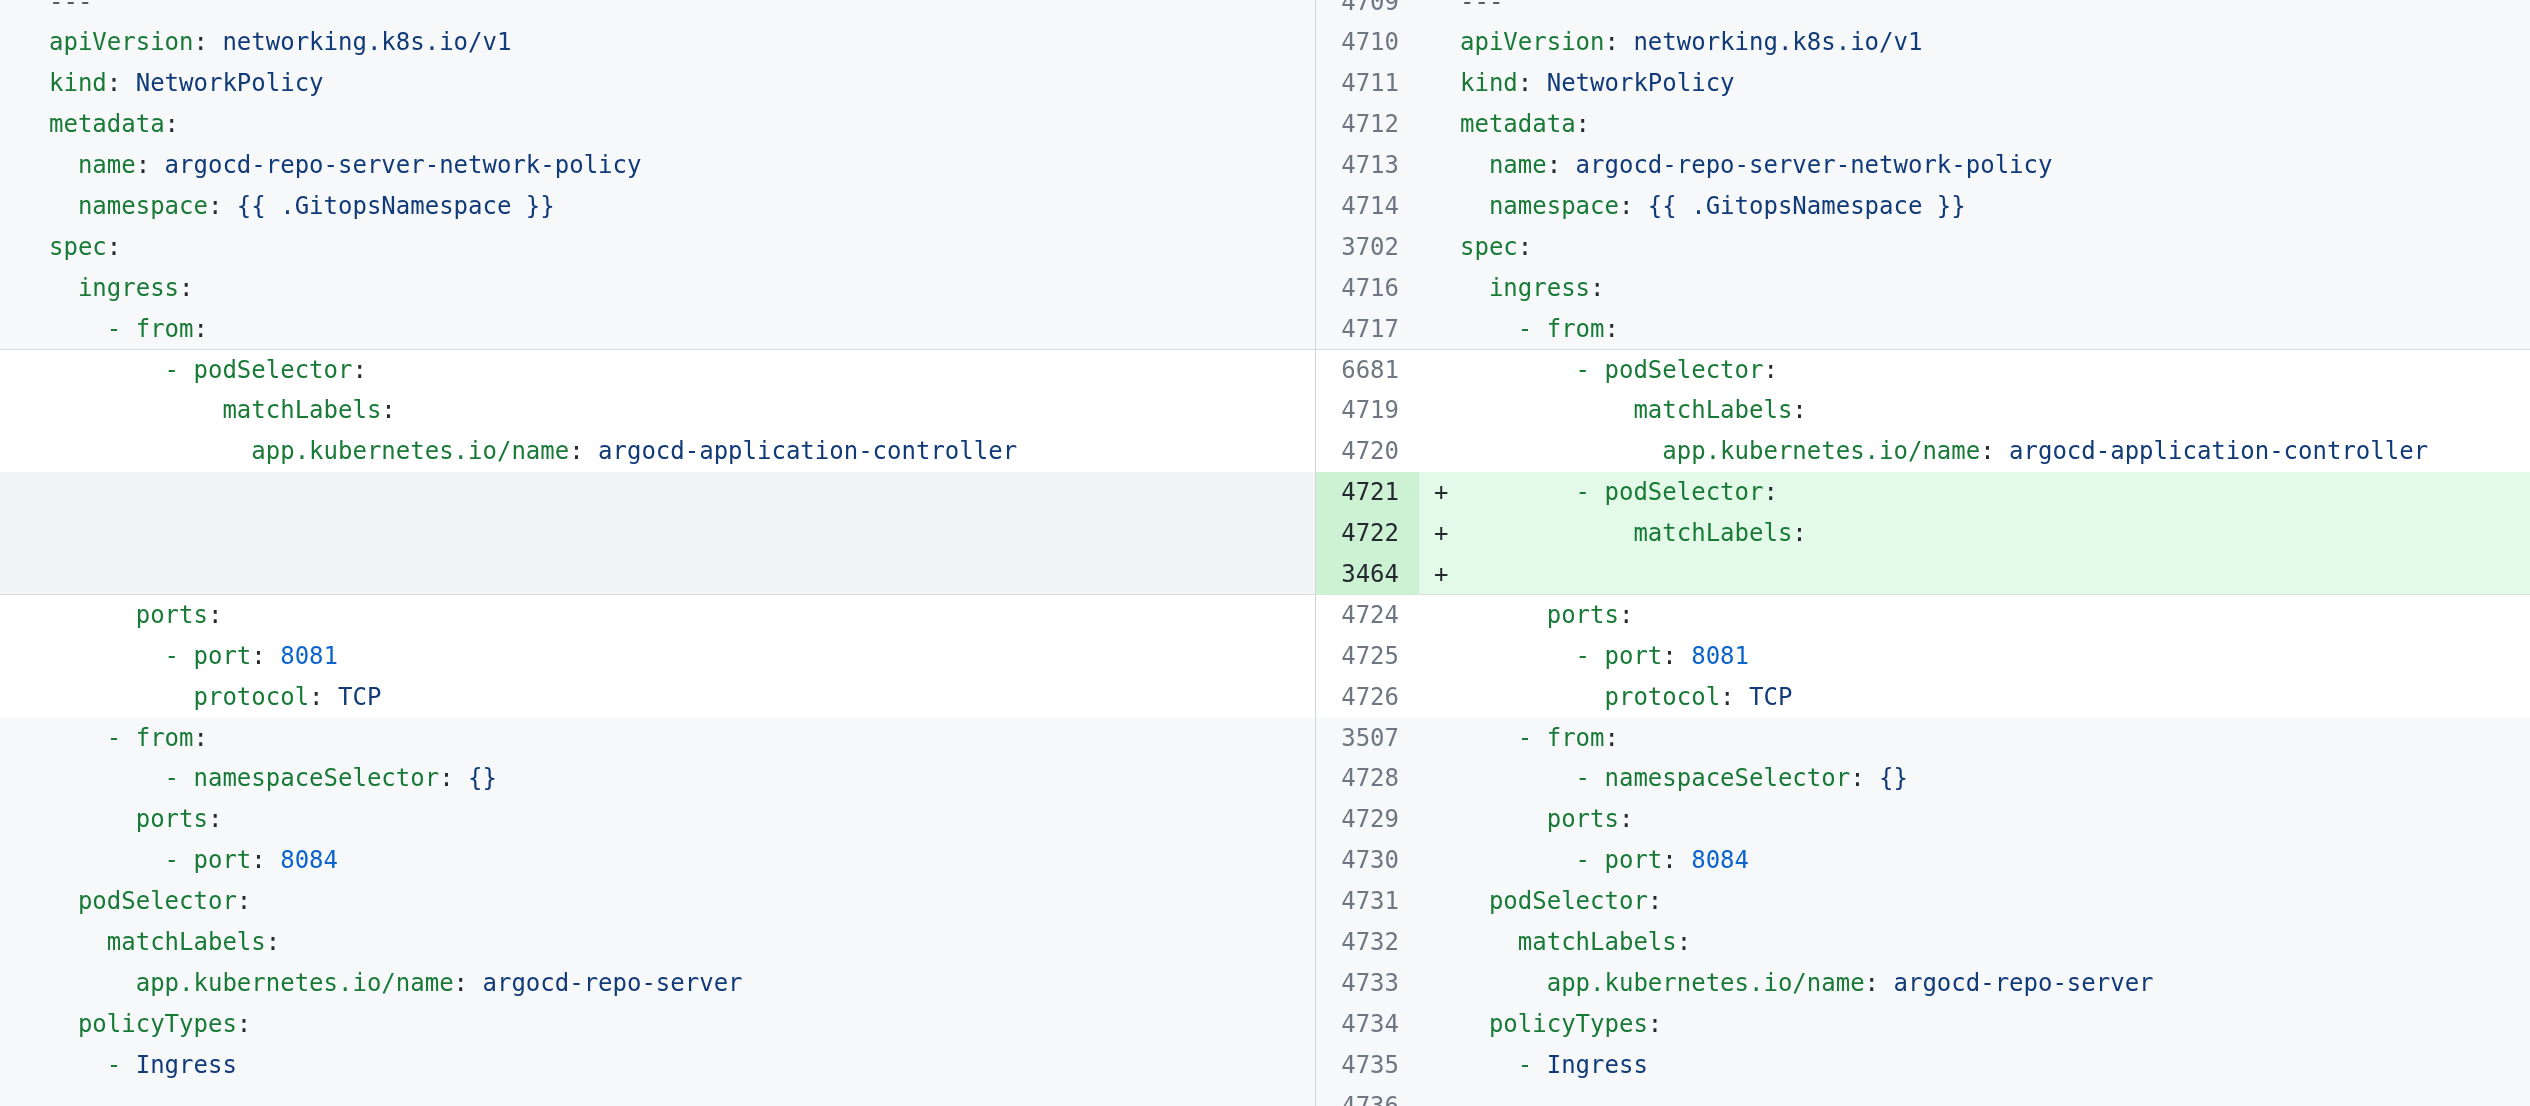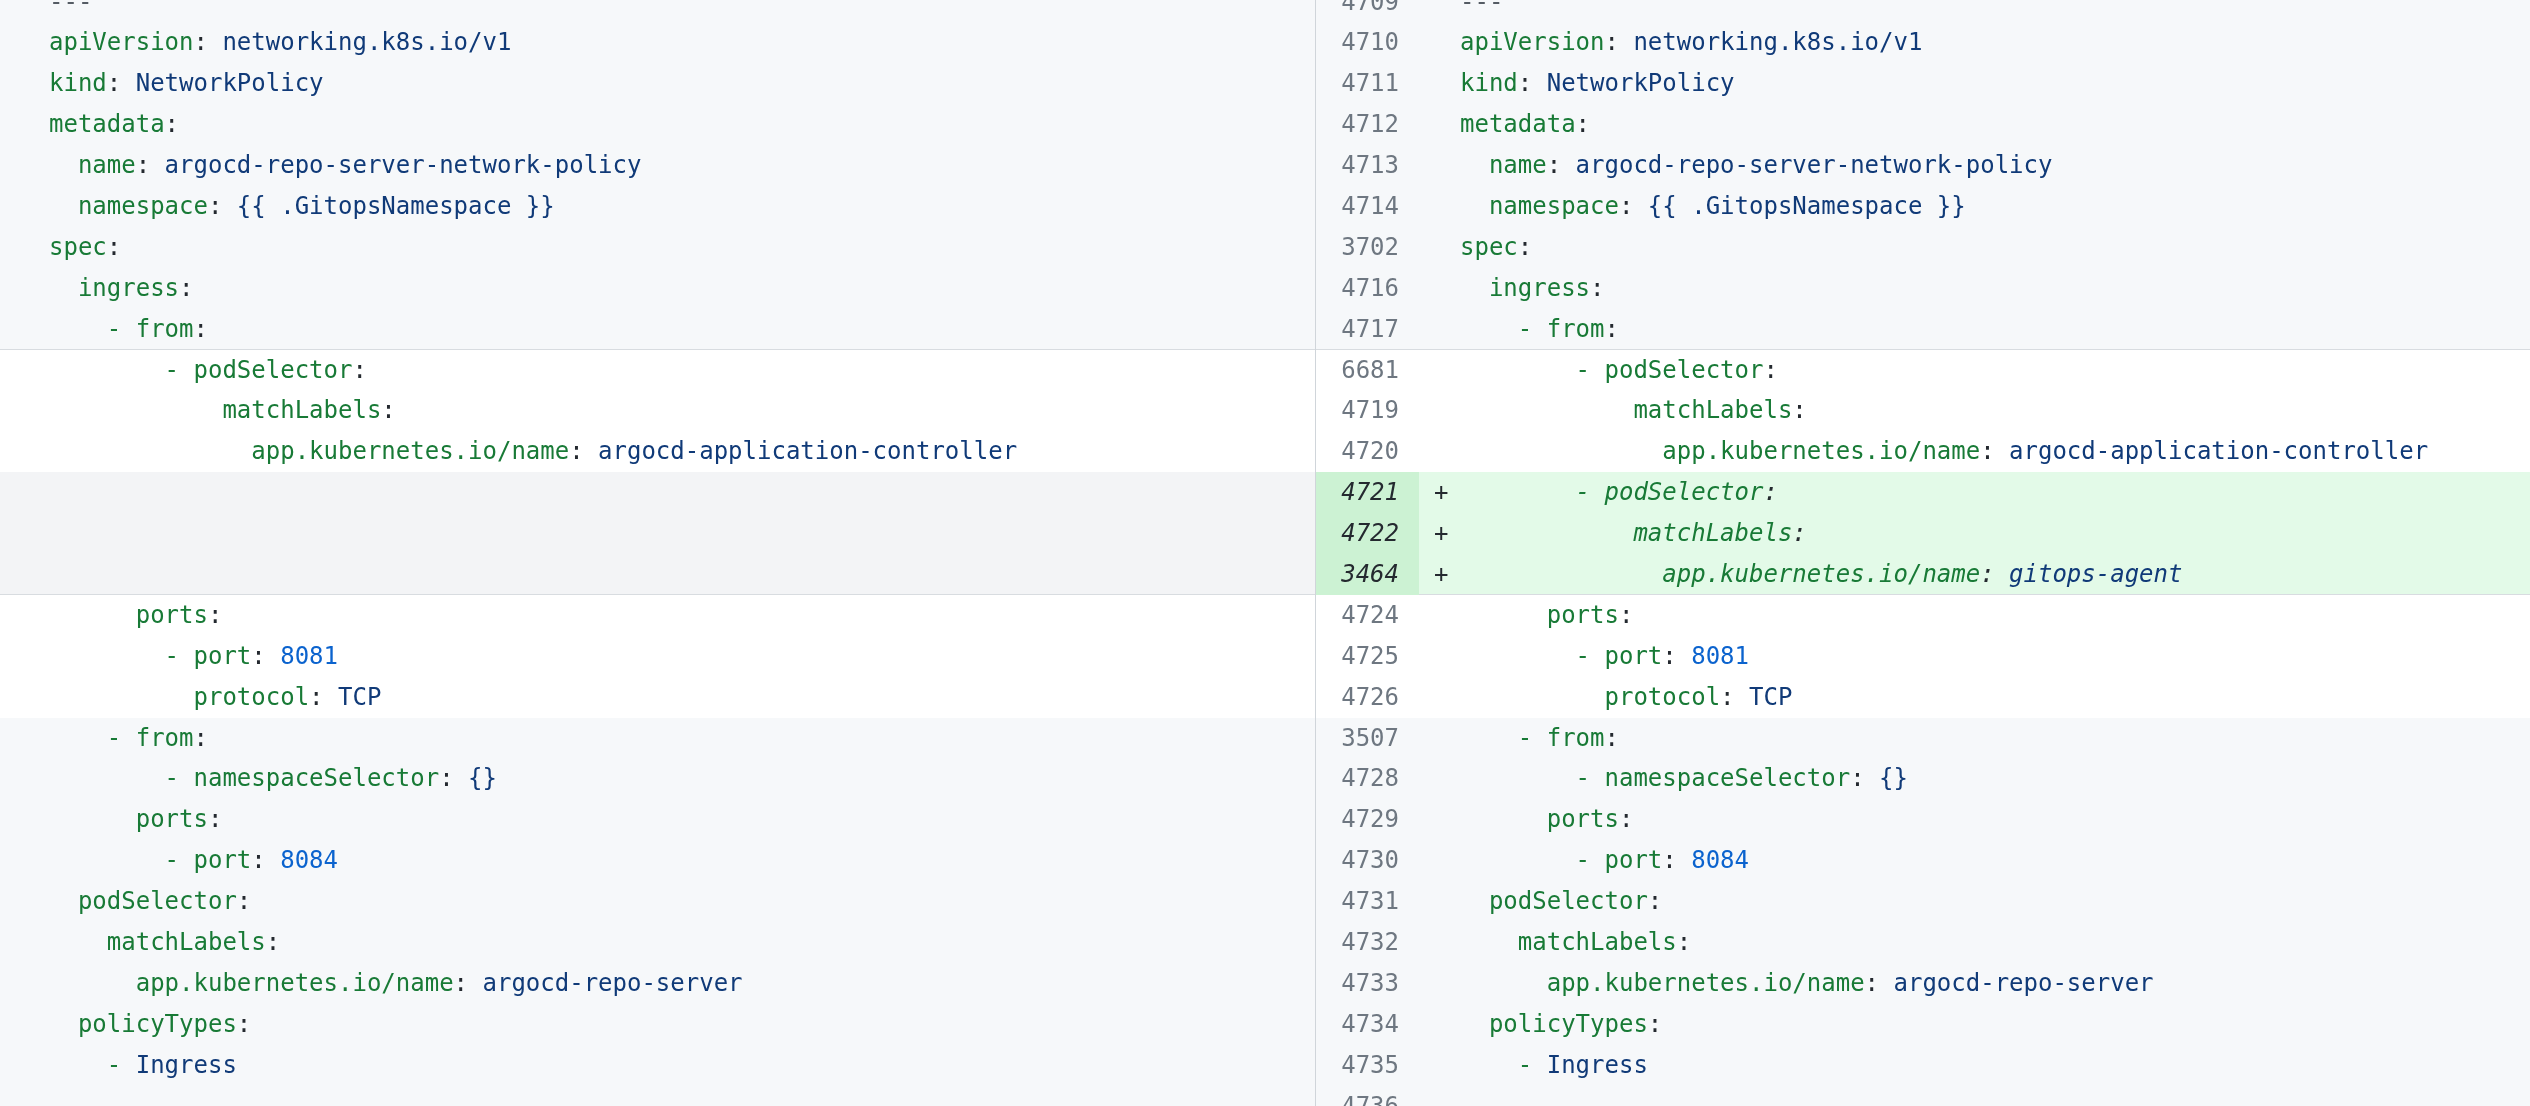--- a/index.html
+++ b/index.html
@@ -17,21 +17,21 @@
   #right-pane{left:1315px;width:1215px;border-left:1px solid var(--divider,#d0d5da);}
   .row{
     display:flex;
     height:40.9px;line-height:40.9px;
     white-space:pre;
     overflow:hidden;
   }
   .b-ctx{background:var(--ctx-bg,#f6f8fa);}
   .b-white{background:var(--white-bg,#ffffff);}
   .b-ph{background:var(--ph-bg,#f3f4f6);}
-  .b-add{background:var(--add-bg,#e3fae8);font-style:italic;}
+  .b-add{background:var(--add-bg,#e3fae8);}
   .sec-end{box-shadow:inset 0 -1px 0 var(--sec-border,#d8dce0);}
   .num{
     flex:none;width:103px;box-sizing:border-box;
     padding-right:20px;text-align:right;
     color:var(--num,#6e7781);
   }
   .b-add .num{background:var(--add-gutter-bg,#ccf2d3);color:var(--num-add,#24292f);}
   .sign{flex:none;width:41px;box-sizing:border-box;padding-left:15px;color:var(--sign,#24292f);}
   .code{flex:1;overflow:hidden;}
   #left-pane .code{padding-left:49px;}
@@ -83,21 +83,21 @@
       <div class="row b-ctx"><span class="num">4713</span><span class="sign"></span><span class="code"><span class="t-key">  name</span><span class="t-colon">:</span><span class="t-str"> argocd-repo-server-network-policy</span></span></div>
       <div class="row b-ctx"><span class="num">4714</span><span class="sign"></span><span class="code"><span class="t-key">  namespace</span><span class="t-colon">:</span><span class="t-str"> {{ .GitopsNamespace }}</span></span></div>
       <div class="row b-ctx"><span class="num">3702</span><span class="sign"></span><span class="code"><span class="t-key">spec</span><span class="t-colon">:</span></span></div>
       <div class="row b-ctx"><span class="num">4716</span><span class="sign"></span><span class="code"><span class="t-key">  ingress</span><span class="t-colon">:</span></span></div>
       <div class="row b-ctx sec-end"><span class="num">4717</span><span class="sign"></span><span class="code"><span class="t-key">    - from</span><span class="t-colon">:</span></span></div>
       <div class="row b-white"><span class="num">6681</span><span class="sign"></span><span class="code"><span class="t-key">        - podSelector</span><span class="t-colon">:</span></span></div>
       <div class="row b-white"><span class="num">4719</span><span class="sign"></span><span class="code"><span class="t-key">            matchLabels</span><span class="t-colon">:</span></span></div>
       <div class="row b-white"><span class="num">4720</span><span class="sign"></span><span class="code"><span class="t-key">              app.kubernetes.io/name</span><span class="t-colon">:</span><span class="t-str"> argocd-application-controller</span></span></div>
       <div class="row b-add"><span class="num">4721</span><span class="sign">+</span><span class="code"><span class="t-key">        - podSelector</span><span class="t-colon">:</span></span></div>
       <div class="row b-add"><span class="num">4722</span><span class="sign">+</span><span class="code"><span class="t-key">            matchLabels</span><span class="t-colon">:</span></span></div>
-      <div class="row b-add sec-end"><span class="num">3464</span><span class="sign">+</span><span class="code"><span class="t-key">              app.kubernetes.io/name</span><span class="t-colon">:</span><span class="t-str"> gitops-agent</span></span></div>
+      <div class="row b-add sec-end"><span class="num">3464</span><span class="sign">+</span></div>
       <div class="row b-white"><span class="num">4724</span><span class="sign"></span><span class="code"><span class="t-key">      ports</span><span class="t-colon">:</span></span></div>
       <div class="row b-white"><span class="num">4725</span><span class="sign"></span><span class="code"><span class="t-key">        - port</span><span class="t-colon">:</span><span class="t-num"> 8081</span></span></div>
       <div class="row b-white"><span class="num">4726</span><span class="sign"></span><span class="code"><span class="t-key">          protocol</span><span class="t-colon">:</span><span class="t-str"> TCP</span></span></div>
       <div class="row b-ctx"><span class="num">3507</span><span class="sign"></span><span class="code"><span class="t-key">    - from</span><span class="t-colon">:</span></span></div>
       <div class="row b-ctx"><span class="num">4728</span><span class="sign"></span><span class="code"><span class="t-key">        - namespaceSelector</span><span class="t-colon">:</span><span class="t-str"> {}</span></span></div>
       <div class="row b-ctx"><span class="num">4729</span><span class="sign"></span><span class="code"><span class="t-key">      ports</span><span class="t-colon">:</span></span></div>
       <div class="row b-ctx"><span class="num">4730</span><span class="sign"></span><span class="code"><span class="t-key">        - port</span><span class="t-colon">:</span><span class="t-num"> 8084</span></span></div>
       <div class="row b-ctx"><span class="num">4731</span><span class="sign"></span><span class="code"><span class="t-key">  podSelector</span><span class="t-colon">:</span></span></div>
       <div class="row b-ctx"><span class="num">4732</span><span class="sign"></span><span class="code"><span class="t-key">    matchLabels</span><span class="t-colon">:</span></span></div>
       <div class="row b-ctx"><span class="num">4733</span><span class="sign"></span><span class="code"><span class="t-key">      app.kubernetes.io/name</span><span class="t-colon">:</span><span class="t-str"> argocd-repo-server</span></span></div>

